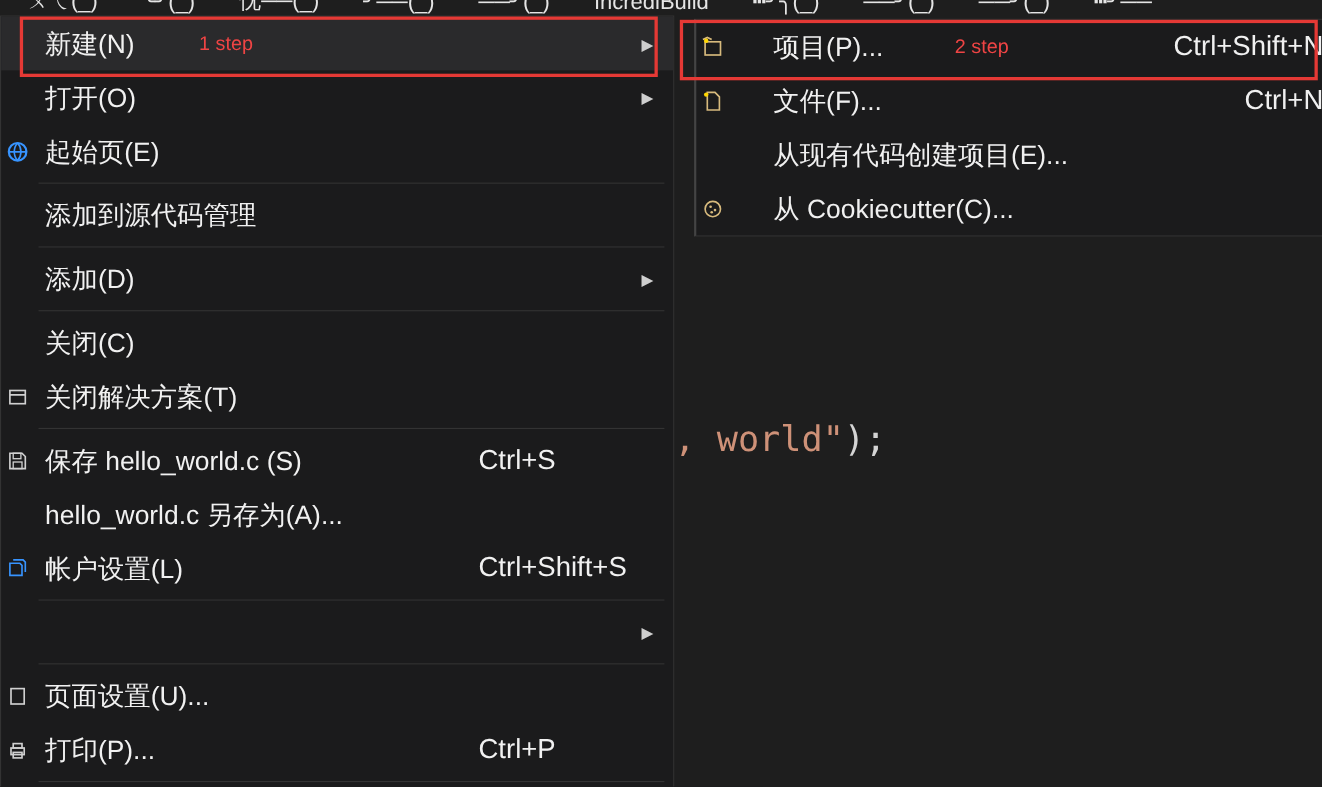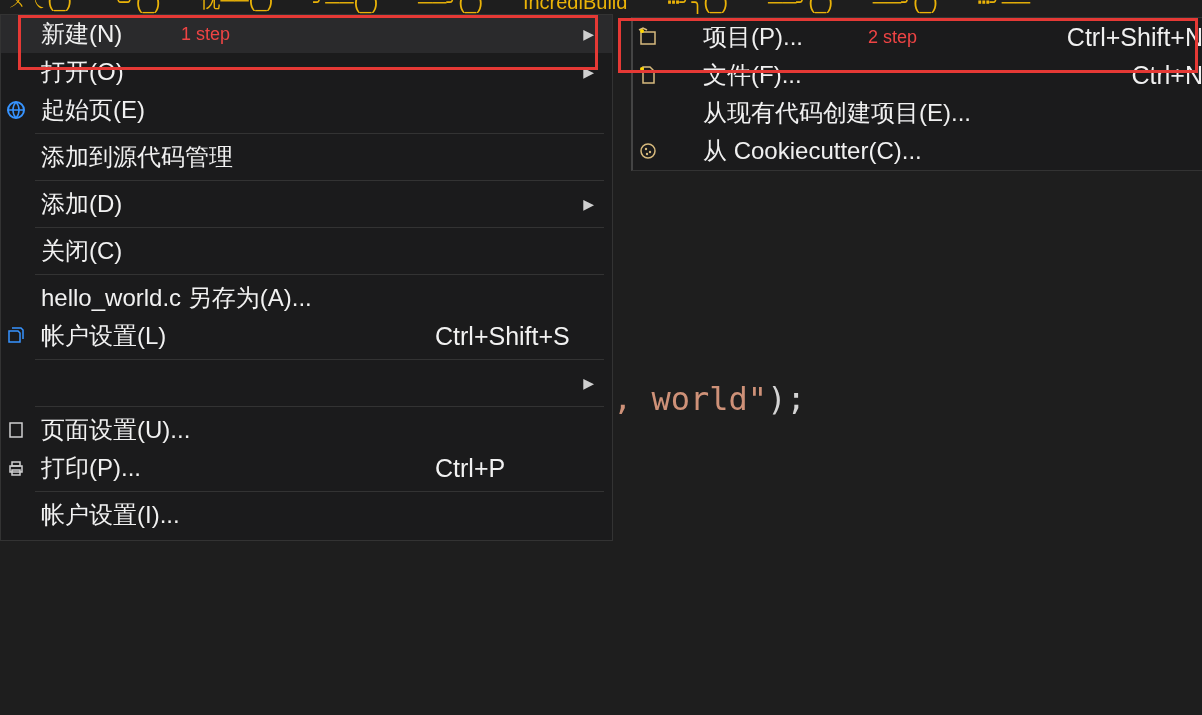--- a/index.html
+++ b/index.html
@@ -9,42 +9,42 @@
     color: #f0f0f0;
     width: 1202px;
     height: 715px;
     overflow: hidden;
     position: relative;
   }
   .menubar {
     height: 14px;
     display: flex;
     gap: 40px;
-    padding-left: 7px;
-    color: #eab308;
+    padding-left: 24px;
+    color: #e5e5e5;
     font-size: 20px;
     overflow: hidden;
     align-items: flex-end;
   }
   .menubar-item { white-space: nowrap; }
   .file-menu {
     position: absolute;
     left: 0;
     top: 14px;
     width: 613px;
     background: #1b1b1c;
     border: 1px solid #333;
     color: #f1f1f1;
     font-size: 24px;
     padding-bottom: 6px;
   }
   .menu-item {
     display: flex;
     align-items: center;
-    height: 38px;
+    height: 49px;
     padding-left: 40px;
     position: relative;
   }
   .menu-item .icon-slot {
     position: absolute;
     left: 3px;
     width: 24px;
     height: 24px;
     display: flex;
     align-items: center;
@@ -158,23 +158,43 @@
     <span class="label">添加(D)</span>
     <span class="chevron">▶</span>
   </div>
 
   <div class="menu-sep"></div>
 
   <div class="menu-item">
     <span class="label">关闭(C)</span>
   </div>
 
-
-  <div class="menu-sep"></div>
-
+  <div class="menu-item">
+    <span class="icon-slot">
+      <svg width="18" height="18" viewBox="0 0 18 18">
+          <rect x="2" y="3" width="14" height="12" fill="none" stroke="#d0d0d0" stroke-width="1.5"></rect>
+          <line x1="2" y1="7" x2="16" y2="7" stroke="#d0d0d0" stroke-width="1.5"></line>
+        </svg>
+    </span>
+    <span class="label">关闭解决方案(T)</span>
+  </div>
+
+  <div class="menu-sep"></div>
+
+  <div class="menu-item">
+    <span class="icon-slot">
+      <svg width="18" height="18" viewBox="0 0 18 18">
+          <path d="M2 2h11l3 3v11H2z" fill="none" stroke="#d0d0d0" stroke-width="1.5"></path>
+          <rect x="5" y="2" width="7" height="5" fill="none" stroke="#d0d0d0" stroke-width="1.2"></rect>
+          <rect x="5" y="10" width="8" height="6" fill="none" stroke="#d0d0d0" stroke-width="1.2"></rect>
+        </svg>
+    </span>
+    <span class="label">保存 hello_world.c (S)</span>
+    <span class="shortcut">Ctrl+S</span>
+  </div>
 
   <div class="menu-item">
     <span class="label">hello_world.c 另存为(A)...</span>
   </div>
 
   <div class="menu-item">
     <span class="icon-slot">
       <svg width="20" height="20" viewBox="0 0 20 20">
           <path d="M3 5h9l2 2v9H3z" fill="none" stroke="#3794ff" stroke-width="1.5"></path>
           <path d="M6 2h9l2 2v9" fill="none" stroke="#3794ff" stroke-width="1.5"></path>

